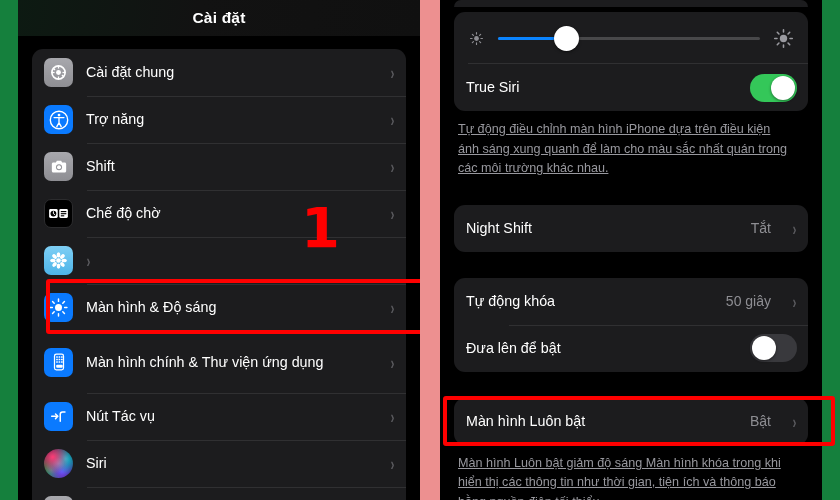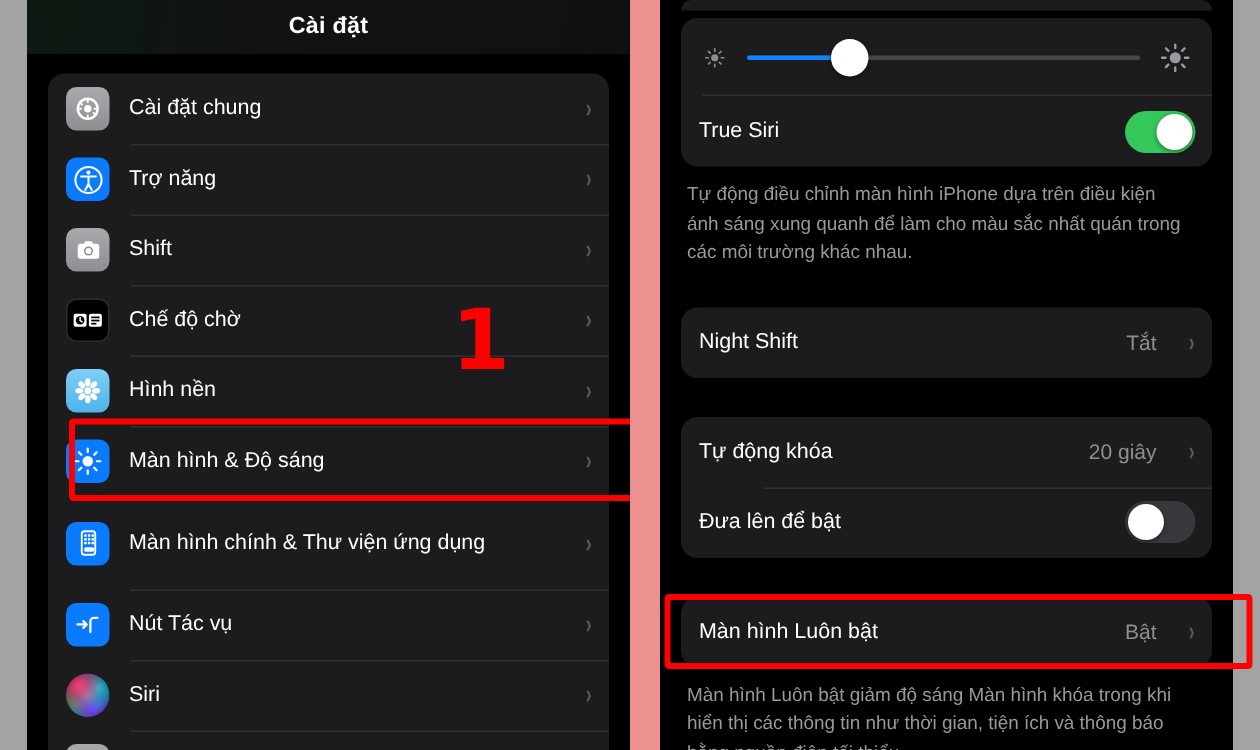--- a/index.html
+++ b/index.html
@@ -5,21 +5,21 @@
   * { box-sizing: border-box; margin: 0; padding: 0; }
   html, body {
     width: 840px; height: 500px;
     background: #ED9090;
     font-family: "Liberation Sans", sans-serif;
     overflow: hidden;
   }
   .stage {
     position: relative;
     width: 840px; height: 500px;
-    background: #a3a3a3;
+    background: #15803d;
     display: flex;
   }
 
   
   .panel {
     position: relative;
     background: #000;
     height: 500px;
     overflow: hidden;
   }
@@ -187,20 +187,21 @@
   }
   .toggle.on  .knob { right: 2px; }
   .toggle.off .knob { left: 2px; }
 
   .footnote {
     color: #98989E;
     font-size: 12.6px;
     line-height: 1.55;
     padding: 9px 32px 0 18px;
     margin: 0 0 0 0;
+    text-decoration: underline;
   }
   .spacer-26 { height: 26px; }
 
   
   .hl-box {
     position: absolute;
     border: 4px solid #FF0000;
     border-radius: 3px;
     pointer-events: none;
     z-index: 30;
@@ -301,21 +302,20 @@
                 <ellipse cx="12" cy="18.4" rx="2.1" ry="3.1"></ellipse>
                 <ellipse cx="5.6" cy="12" rx="3.1" ry="2.1"></ellipse>
                 <ellipse cx="18.4" cy="12" rx="3.1" ry="2.1"></ellipse>
                 <ellipse cx="7.5" cy="7.5" rx="2.1" ry="3.1" transform="rotate(-45 7.5 7.5)"></ellipse>
                 <ellipse cx="16.5" cy="16.5" rx="2.1" ry="3.1" transform="rotate(-45 16.5 16.5)"></ellipse>
                 <ellipse cx="16.5" cy="7.5" rx="3.1" ry="2.1" transform="rotate(-45 16.5 7.5)"></ellipse>
                 <ellipse cx="7.5" cy="16.5" rx="3.1" ry="2.1" transform="rotate(-45 7.5 16.5)"></ellipse>
               </g>
             </svg>
           </div>
-          <div class="row-label">Hình nền</div>
           <div class="chev">›</div>
         </div>
 
         <div class="row">
           <div class="row-icon ic-display">
             <svg width="21" height="21" viewBox="0 0 24 24" fill="#fff">
               <circle cx="12" cy="12" r="4"></circle>
               <g stroke="#fff" stroke-width="1.7" stroke-linecap="round">
                 <path d="M12 2.4v2.6M12 19v2.6M2.4 12h2.6M19 12h2.6"></path>
                 <path d="M5.2 5.2l1.9 1.9M16.9 16.9l1.9 1.9M18.8 5.2l-1.9 1.9M7.1 16.9l-1.9 1.9"></path>
@@ -433,21 +433,21 @@
           <div class="row-value">Tắt</div>
           <div class="chev">›</div>
         </div>
       </div>
 
       <div class="spacer-26"></div>
 
       <div class="card">
         <div class="row">
           <div class="row-label">Tự động khóa</div>
-          <div class="row-value">20 giây</div>
+          <div class="row-value">50 giây</div>
           <div class="chev">›</div>
         </div>
         <div class="row">
           <div class="row-label">Đưa lên để bật</div>
           <div class="toggle off">
             <div class="knob"></div>
           </div>
         </div>
       </div>
 

